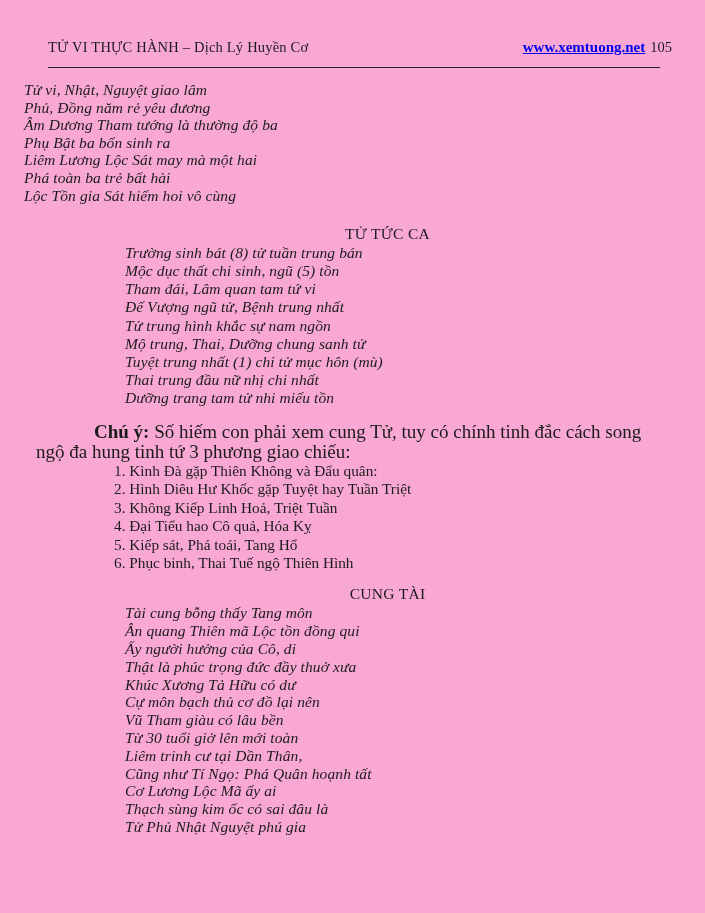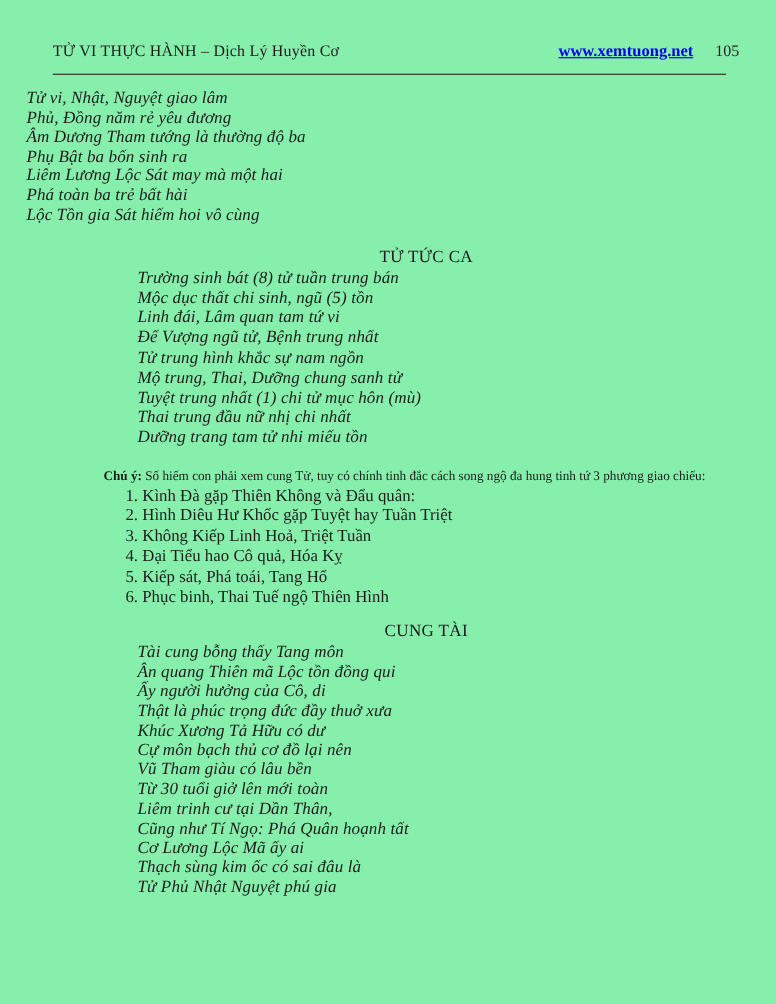--- a/index.html
+++ b/index.html
@@ -4,42 +4,42 @@
 <style>
   html, body {
     margin: 0;
     padding: 0;
     background: #ffffff;
   }
   .page {
     position: relative;
     width: 705px;
     height: 913px;
-    background: #86efac;
+    background: #f9a8d4;
     color: #1b1b1b;
     font-family: "Liberation Serif", serif;
     overflow: hidden;
   }
   .header {
     padding-top: 38px;
     margin: 0 33px 0 48px;
     display: flex;
     justify-content: space-between;
     align-items: baseline;
     font-size: 14.5px;
     line-height: 19px;
     white-space: nowrap;
   }
   .header-title {
     letter-spacing: 0.2px;
   }
   .header-right {
     display: inline-flex;
     align-items: center;
-    gap: 20px;
+    gap: 5px;
   }
   .header-link {
     color: #0000ee;
     font-weight: bold;
     text-decoration: underline;
     font-size: 15px;
     cursor: pointer;
   }
   .rule {
     margin: 10px 45px 0 48px;
@@ -63,21 +63,21 @@
     font-size: 15.5px;
     font-weight: normal;
     line-height: 18px;
     letter-spacing: 0.3px;
   }
   .h1 { margin-top: 21px; }
   .h2 { margin-top: 13px; }
   .note {
     margin: 15px 33px 0 36px;
     text-indent: 58px;
-    font-size: 12px;
+    font-size: 19px;
     line-height: 20px;
   }
   .note-label { font-weight: bold; }
   .numlist {
     margin-left: 114px;
     font-size: 15.3px;
     line-height: 18.4px;
   }
 </style>
 </head>
@@ -103,21 +103,21 @@
       <div class="vline">Liêm Lương Lộc Sát may mà một hai</div>
       <div class="vline">Phá toàn ba trẻ bất hài</div>
       <div class="vline">Lộc Tồn gia Sát hiếm hoi vô cùng</div>
     </div>
 
   <div class="heading h1">TỬ TỨC CA</div>
 
   <div class="verse v2">
       <div class="vline">Trường sinh bát (8) tử tuần trung bán</div>
       <div class="vline">Mộc dục thất chi sinh, ngũ (5) tồn</div>
-      <div class="vline">Linh đái, Lâm quan tam tứ vi</div>
+      <div class="vline">Tham đái, Lâm quan tam tứ vi</div>
       <div class="vline">Đế Vượng ngũ tử, Bệnh trung nhất</div>
       <div class="vline">Tử trung hình khắc sự nam ngồn</div>
       <div class="vline">Mộ trung, Thai, Dưỡng chung sanh tử</div>
       <div class="vline">Tuyệt trung nhất (1) chi tử mục hôn (mù)</div>
       <div class="vline">Thai trung đầu nữ nhị chi nhất</div>
       <div class="vline">Dưỡng trang tam tử nhi miếu tồn</div>
     </div>
 
   <p class="note">
     <span class="note-label">Chú ý:</span>

